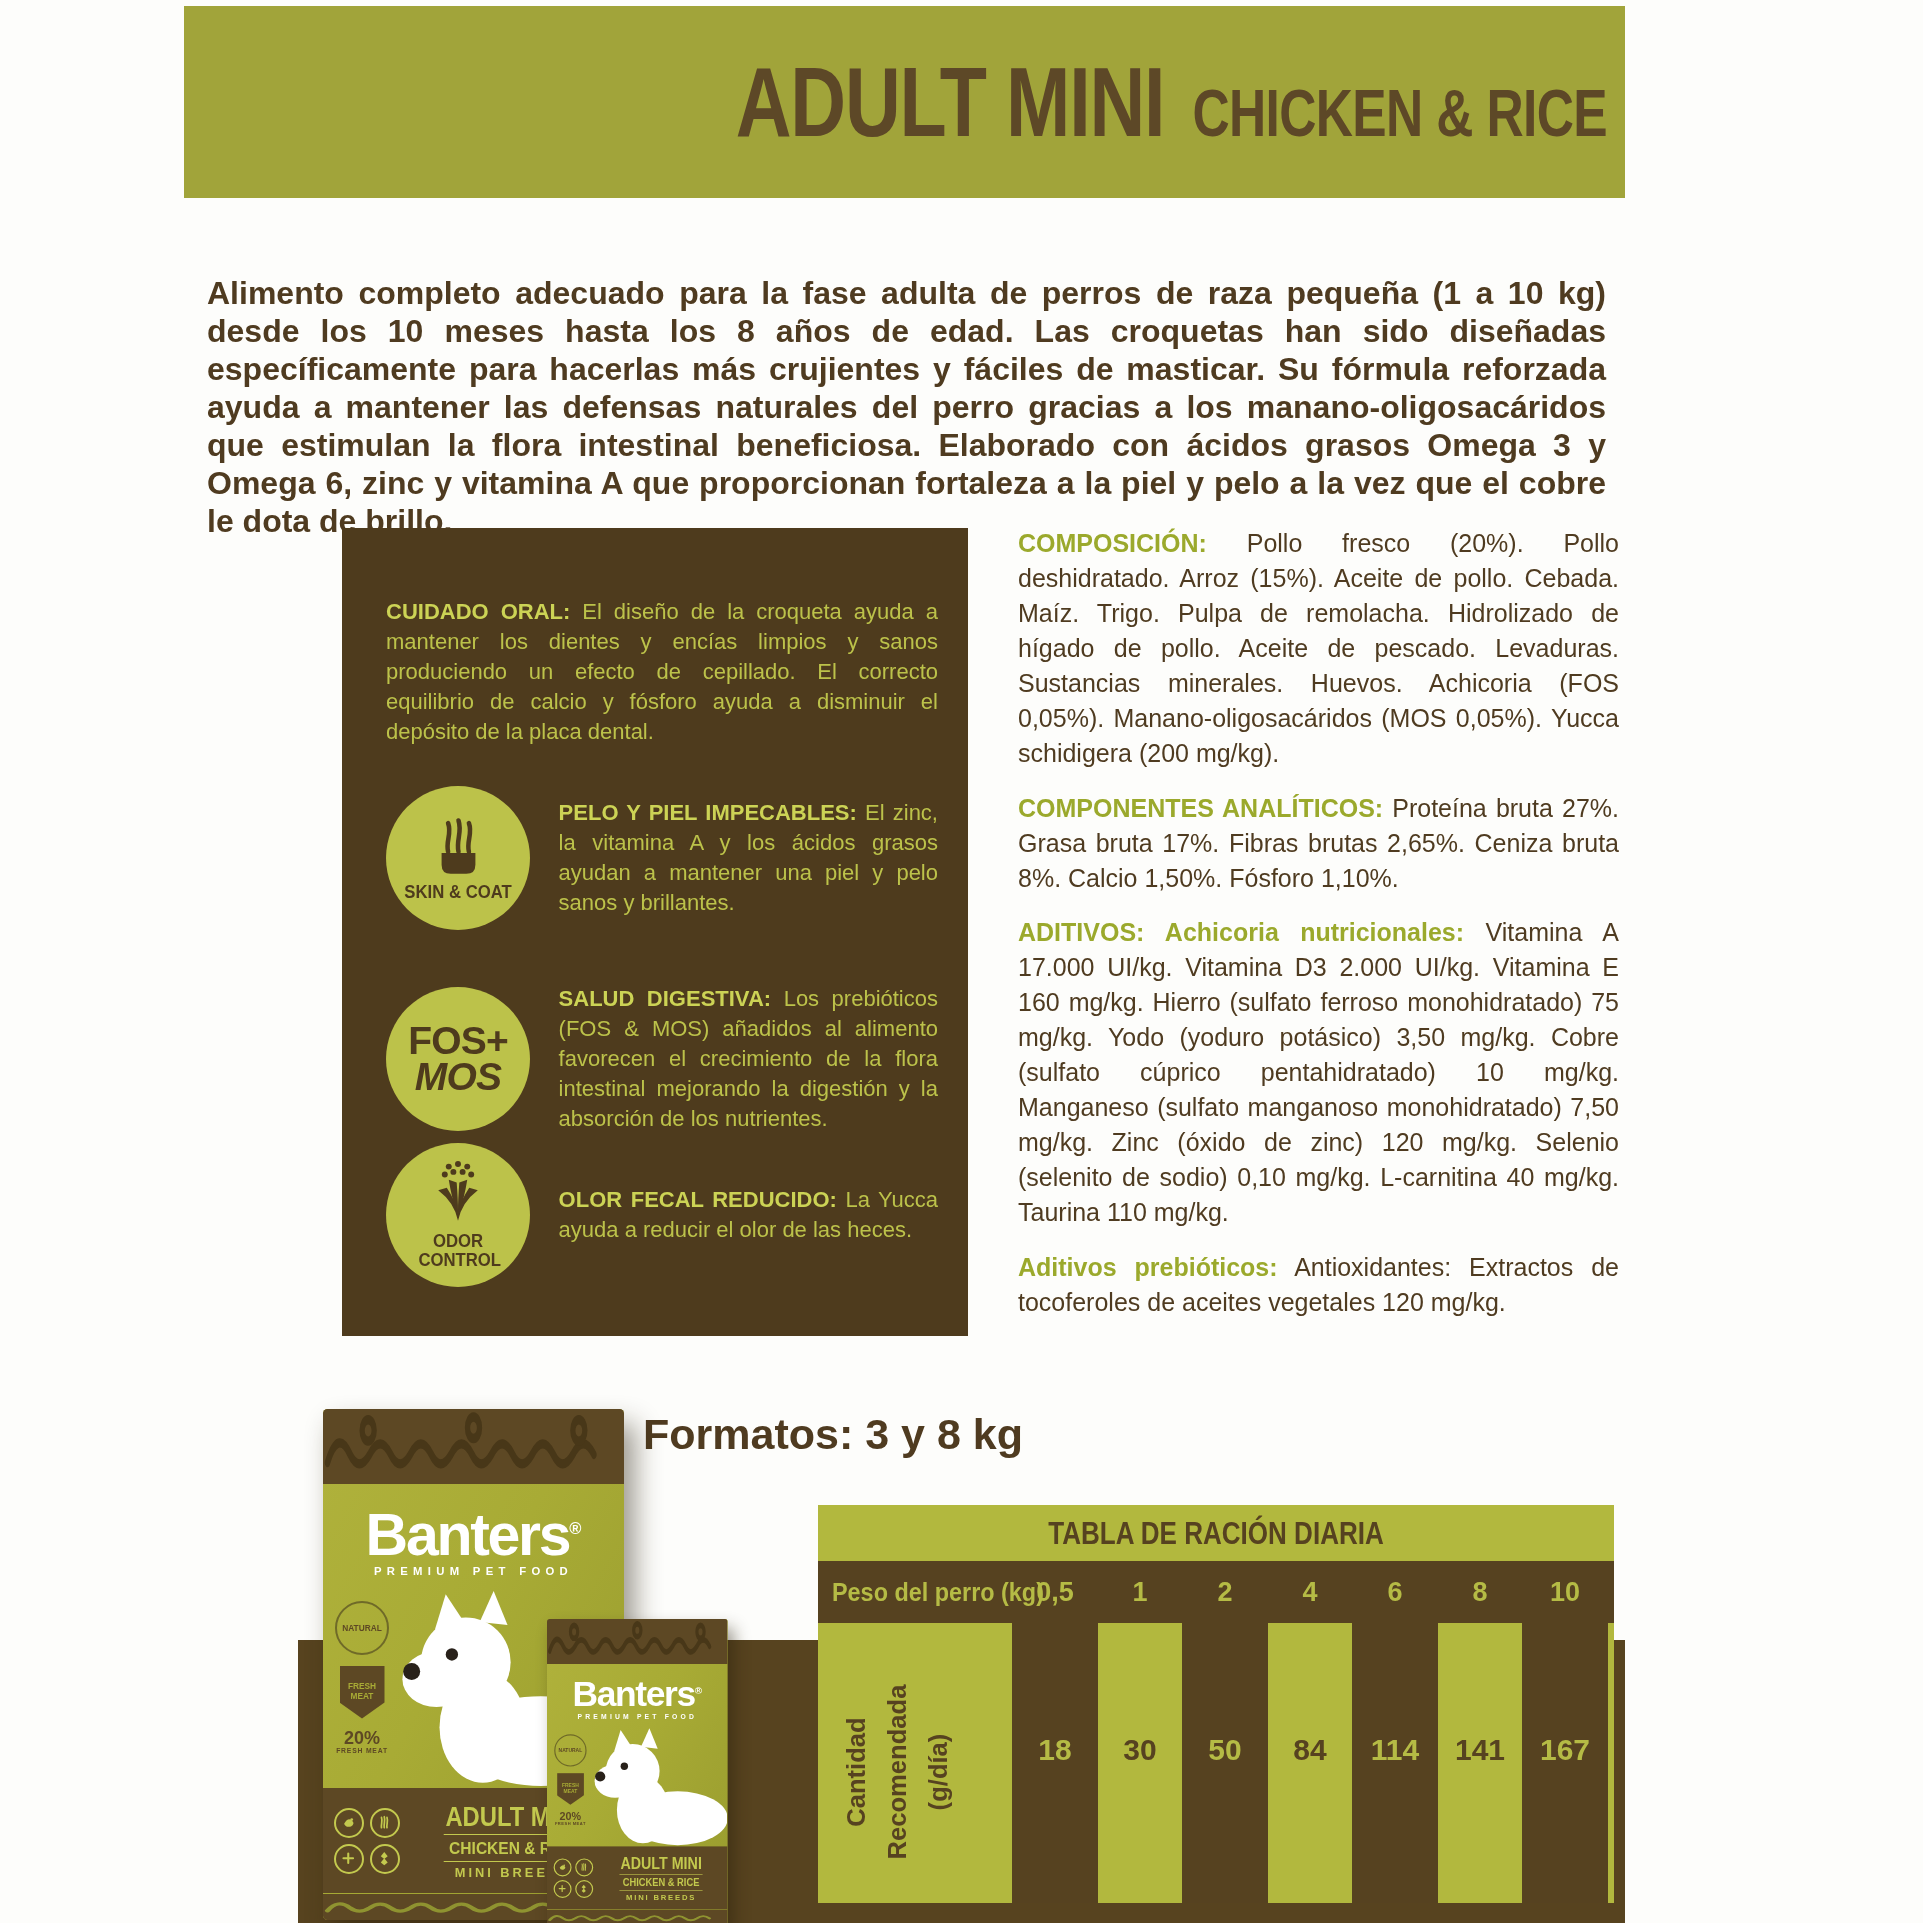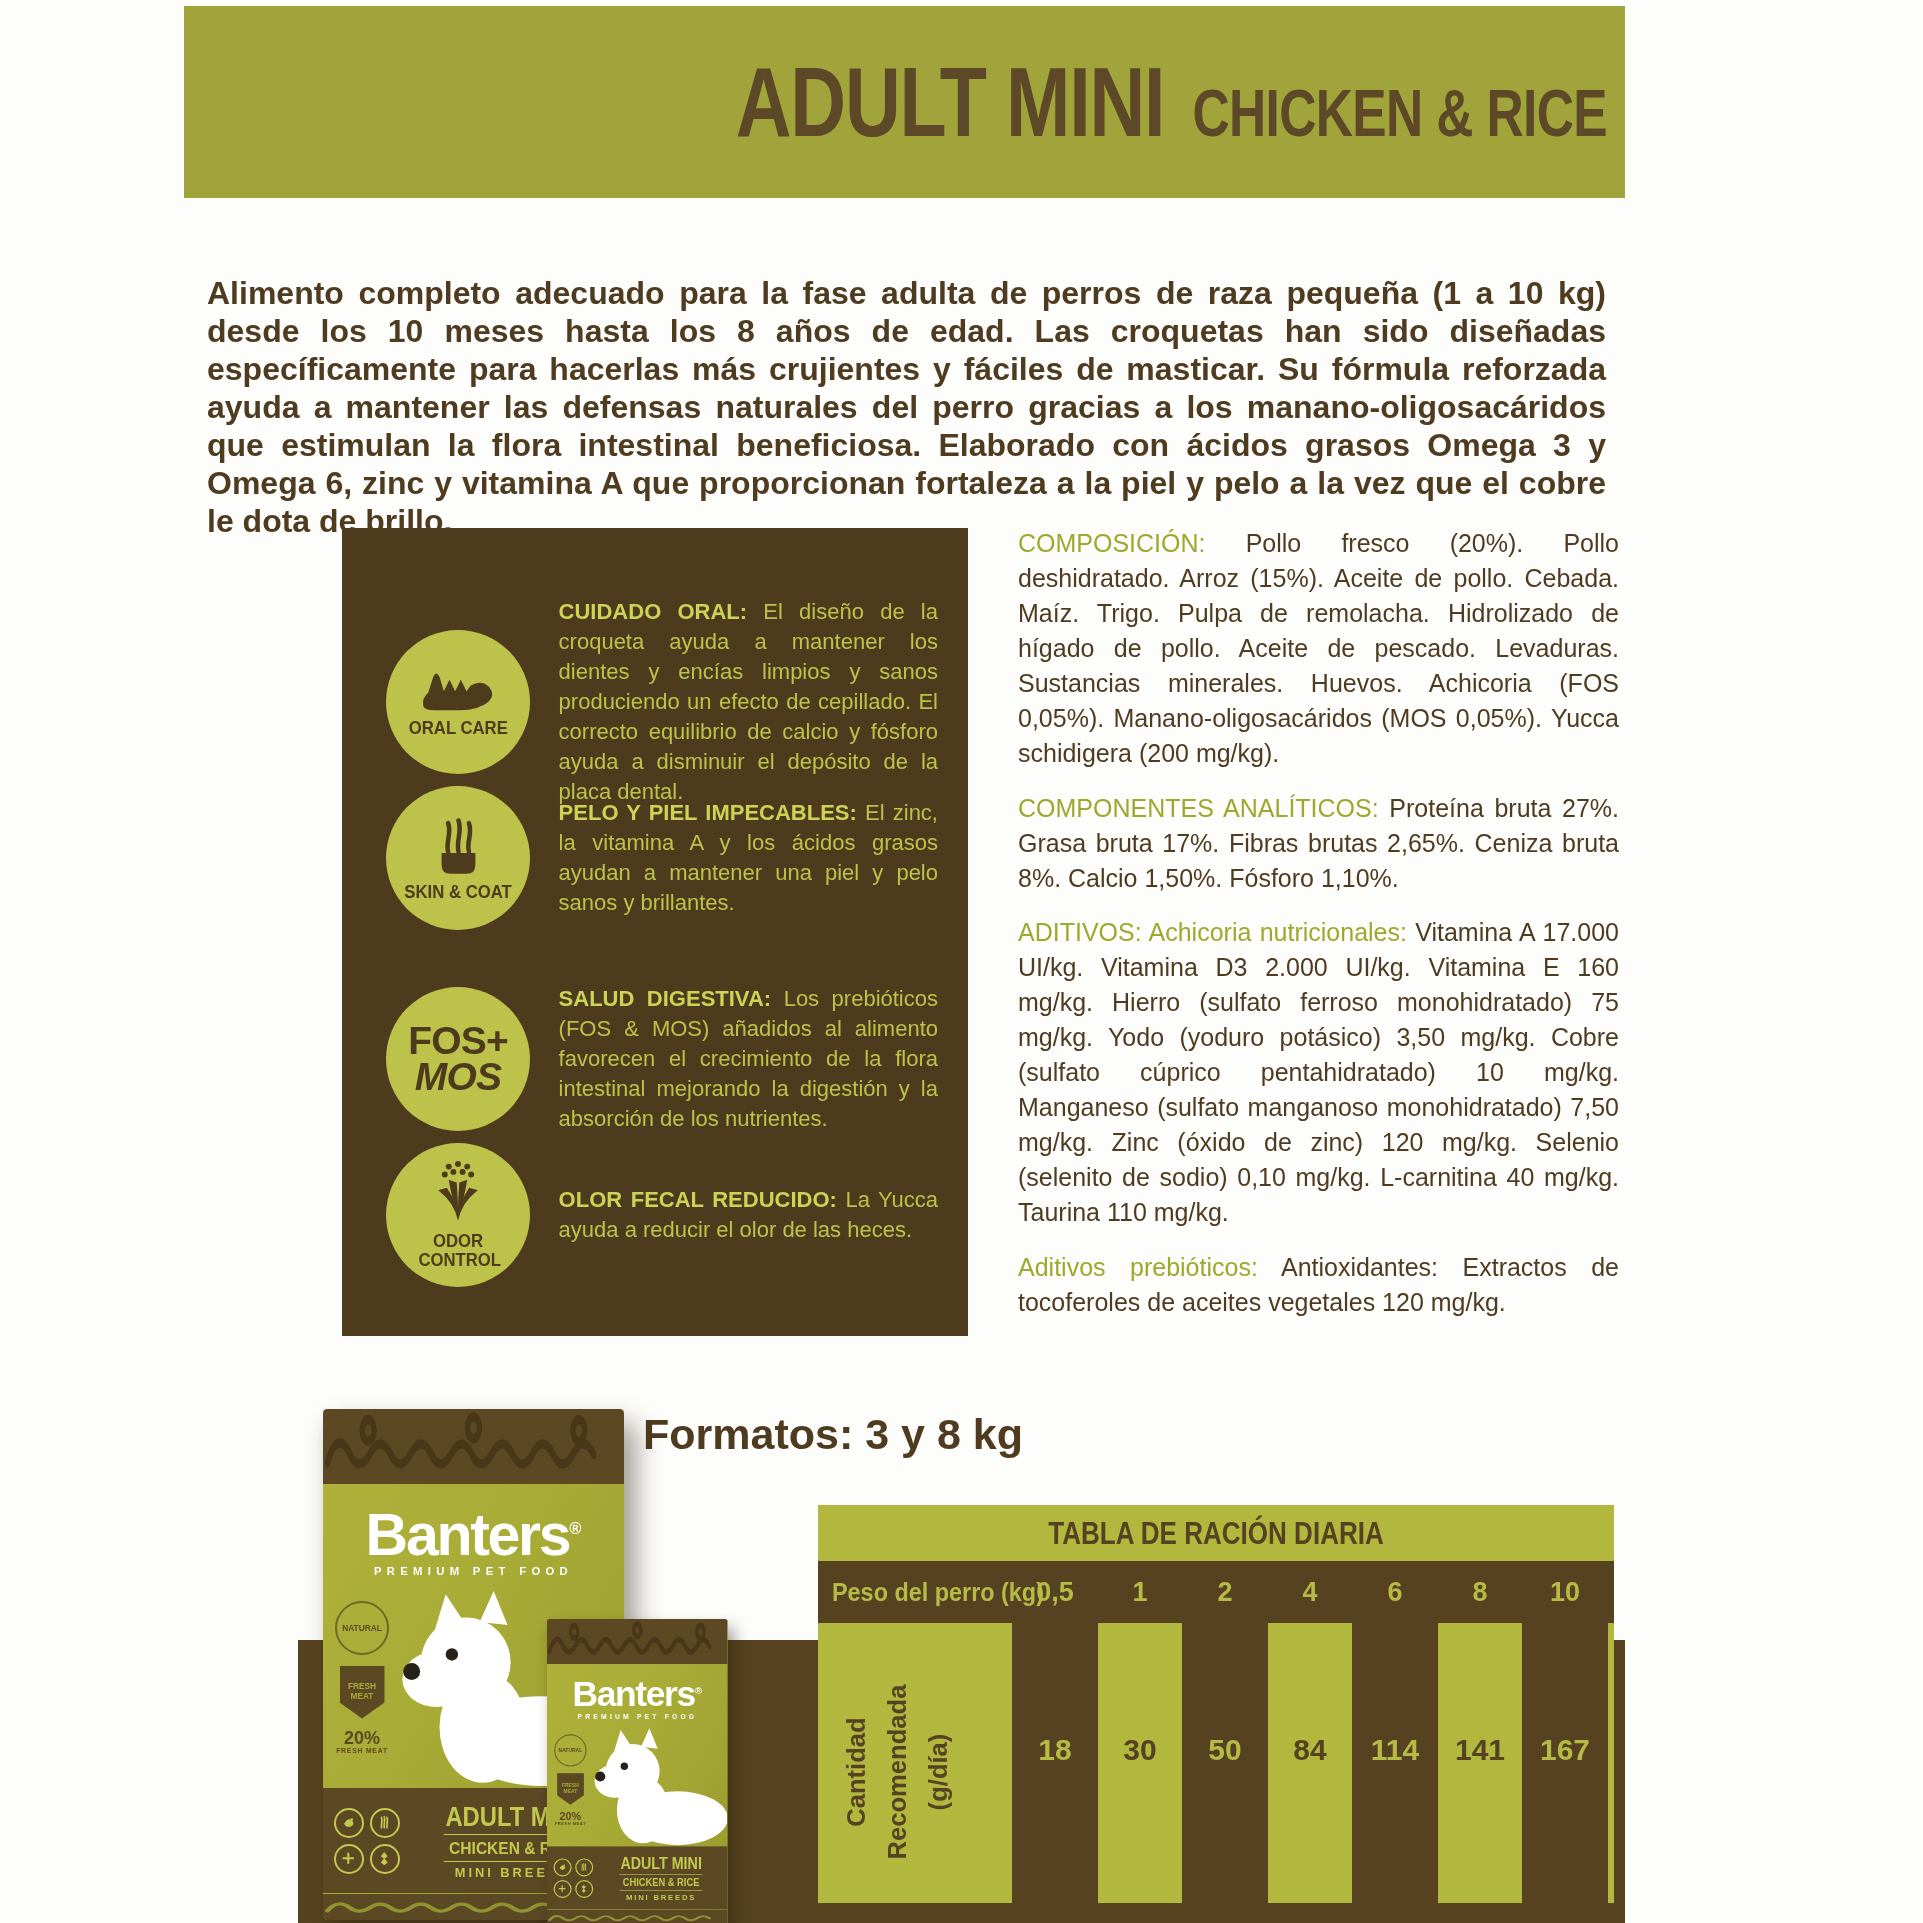--- a/index.html
+++ b/index.html
@@ -30,21 +30,21 @@
   .fcircle .fbadge{font-size:19px;font-weight:800;letter-spacing:0;margin-top:4.5px;
                    text-align:center;line-height:19.5px;transform:scaleX(.88);}
   .fos-line1{font-size:39px;font-weight:800;line-height:36px;letter-spacing:-0.8px;}
   .fos-line2{font-size:39px;font-weight:800;font-style:italic;line-height:36px;letter-spacing:-0.8px;}
   .ftext{font-size:22px;line-height:30px;color:var(--circle_olive);text-align:justify;}
   .fhead{font-weight:800;color:var(--box_heading_olive);}
 
   
   .nutri{position:absolute;left:1018px;top:526px;width:601px;}
   .nutri p{margin:0 0 19.5px 0;font-size:25px;line-height:35px;text-align:justify;color:var(--text_brown);}
-  .nhead{font-weight:400;color:var(--heading_olive);}
+  .nhead{font-weight:700;color:var(--heading_olive);}
 
   
   .formats{position:absolute;left:643px;top:1410px;font-size:43px;font-weight:800;color:var(--text_brown);}
 
   
   .panel{position:absolute;left:298px;top:1640px;width:1327px;height:283px;background:var(--panel_brown);}
 
   
   .rtable{position:absolute;left:818px;top:1505px;width:796px;height:398px;background:var(--table_olive);}
   .rtitle{position:absolute;left:0;top:10.5px;width:100%;text-align:center;font-size:31px;font-weight:800;
@@ -110,28 +110,20 @@
       <span class="banner-title">ADULT MINI</span>
       <span class="banner-subtitle">CHICKEN &amp; RICE</span>
     </div>
   </div>
 
   <p class="intro">Alimento completo adecuado para la fase adulta de perros de raza pequeña (1 a 10 kg) desde los 10 meses hasta los 8 años de edad. Las croquetas han sido diseñadas específicamente para hacerlas más crujientes y fáciles de masticar. Su fórmula reforzada ayuda a mantener las defensas naturales del perro gracias a los manano-oligosacáridos que estimulan la flora intestinal beneficiosa. Elaborado con ácidos grasos Omega 3 y Omega 6, zinc y vitamina A que proporcionan fortaleza a la piel y pelo a la vez que el cobre le dota de brillo.</p>
 
   <div class="fbox">
 
     <div class="frow frow1">
-      <div class="fcircle">
-        <span>
-          <svg width="78" height="47" viewBox="0 0 110 64" fill="currentColor">
-            <path d="M6,54 Q4,42 13,35 L20,13 Q24,3 29,13 L35,33 L43,17 L51,33 L59,17 L67,33 L73,25 Q88,16 99,27 Q108,38 98,48 Q84,60 58,60 L22,60 Q8,60 6,54 Z"></path>
-          </svg>
-        </span>
-        <span class="fbadge">ORAL CARE</span>
-      </div>
       <p class="ftext">
         <span class="fhead">CUIDADO ORAL:</span>
         <span>El diseño de la croqueta ayuda a mantener los dientes y encías limpios y sanos produciendo un efecto de cepillado. El correcto equilibrio de calcio y fósforo ayuda a disminuir el depósito de la placa dental.</span>
       </p>
     </div>
 
     <div class="frow frow2">
       <div class="fcircle">
         <span>
           <svg width="65" height="63" viewBox="0 0 100 96" stroke="currentColor">

